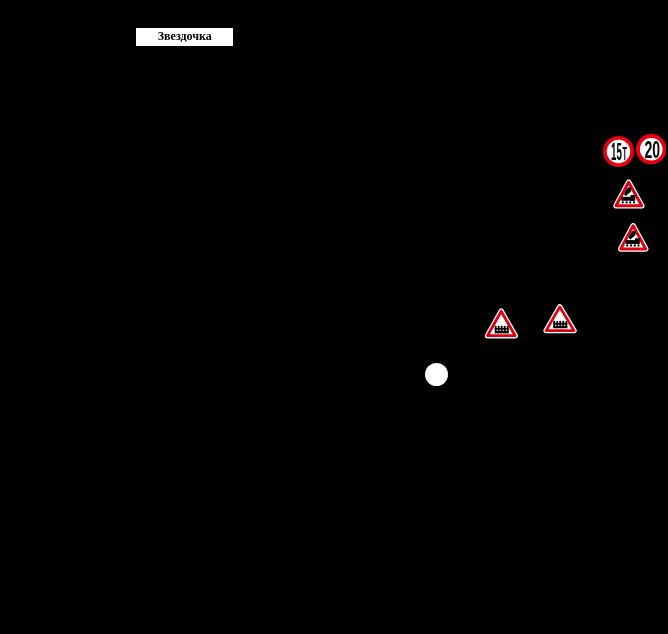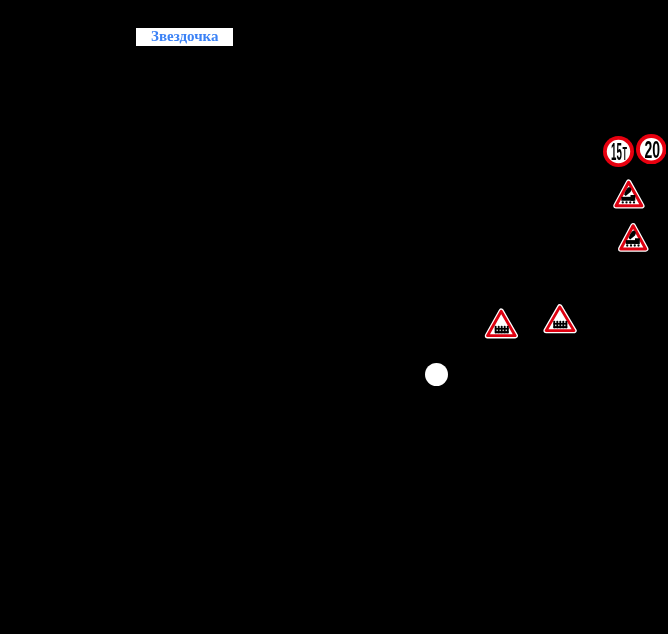--- a/index.html
+++ b/index.html
@@ -1,21 +1,21 @@
 <!DOCTYPE html>
 <html><head>
 <meta charset="utf-8">
 <style>
   html,body{margin:0;padding:0;}
   body{width:668px;height:634px;background:#000;overflow:hidden;position:relative;
        font-family:"Liberation Sans",sans-serif;}
   .abs{position:absolute;}
   #label{left:136.3px;top:27.7px;width:97px;height:18px;background:#fff;
-         font-family:"Liberation Serif",serif;font-weight:bold;font-size:15px;
-         color:#3b82f6;text-align:center;line-height:16px;}
+         font-family:"Liberation Serif",serif;font-weight:bold;font-size:12px;
+         color:#000000;text-align:center;line-height:16px;}
 </style>
 </head>
 <body>
   <div class="abs" id="label">Звездочка</div>
 
   <svg class="abs" style="left:602.5px;top:135.7px;" width="31" height="31" viewBox="0 0 62 62">
     <circle cx="31" cy="31" r="31" fill="#e8000f"></circle>
     <circle cx="31" cy="31" r="23.4" fill="#fff"></circle>
     <text x="16" y="48.4" font-family="Liberation Sans,sans-serif" font-weight="bold" font-size="48" fill="#000" textLength="21.6" lengthAdjust="spacingAndGlyphs">15</text>
     <text x="38.8" y="48.4" font-family="Liberation Sans,sans-serif" font-weight="bold" font-size="35" fill="#000" textLength="9" lengthAdjust="spacingAndGlyphs">Т</text>

